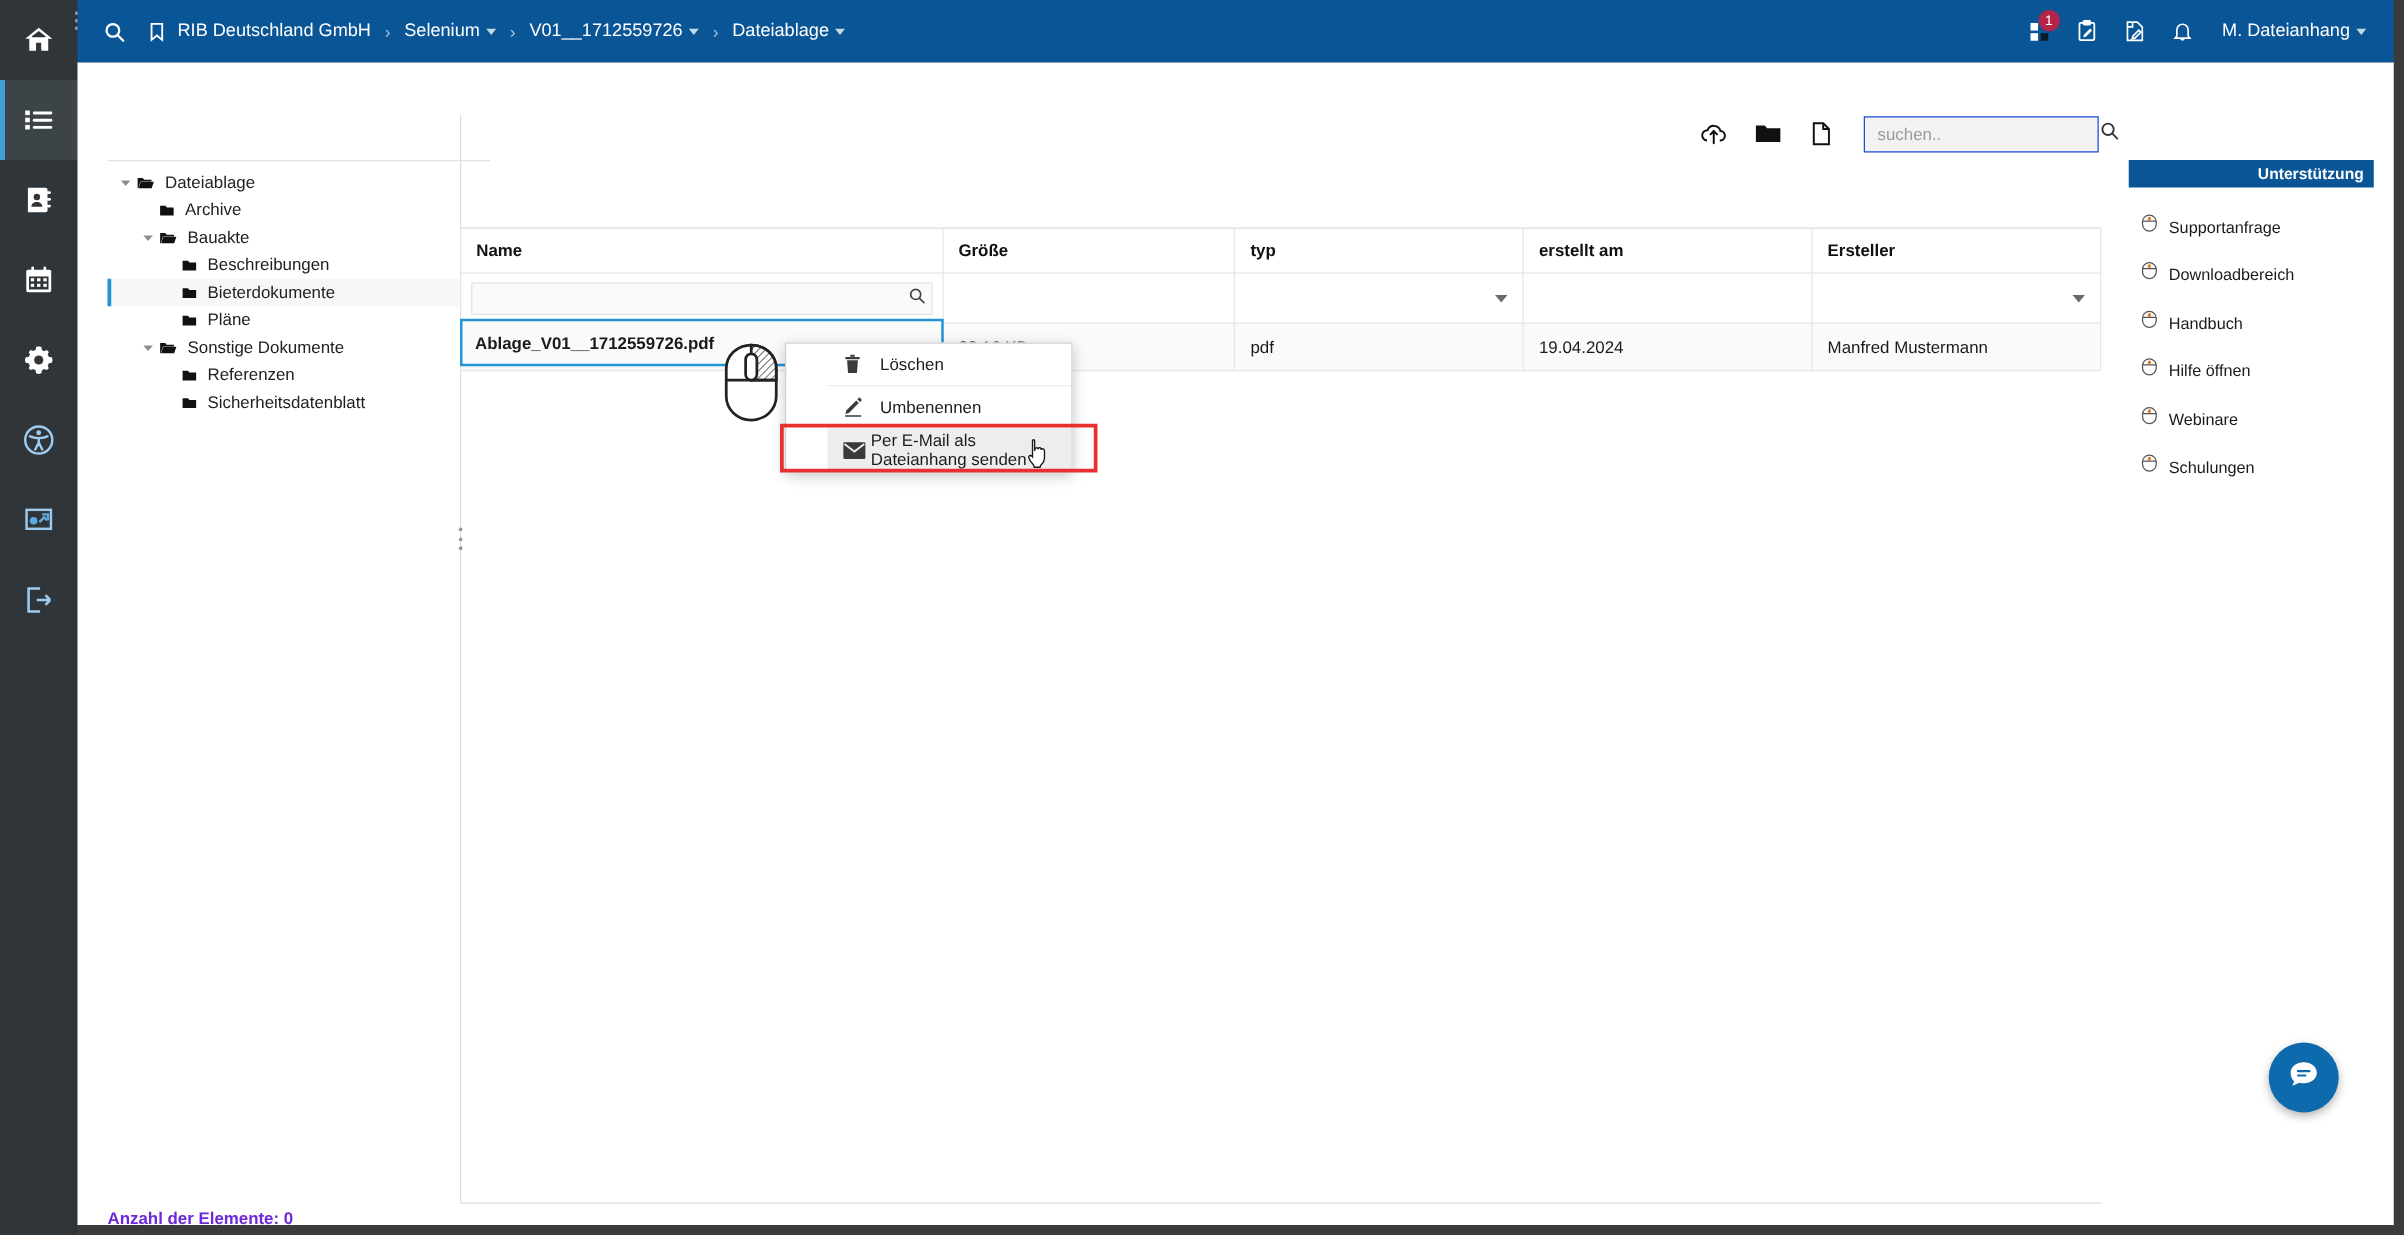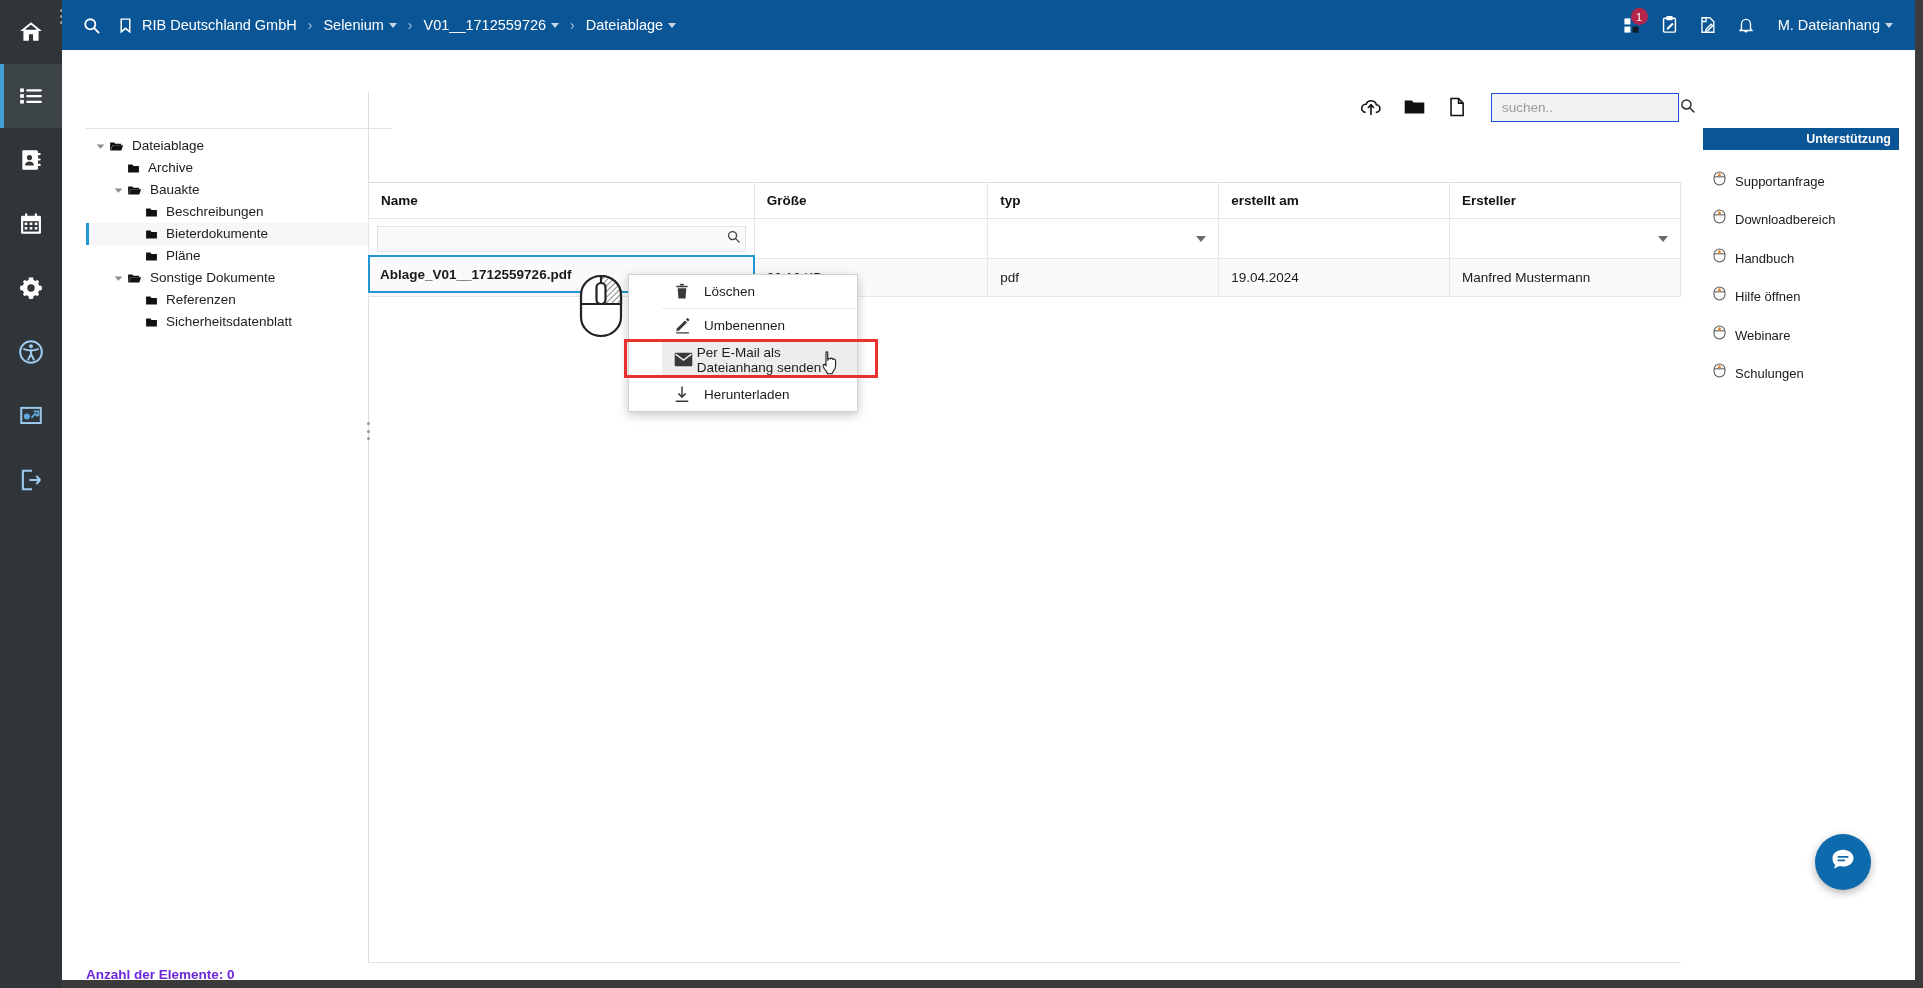--- a/index.html
+++ b/index.html
@@ -682,29 +682,20 @@
         </div>
         <div class="ctxitem hl">
           <span class="ctxicon">
             <svg width="19" height="15" viewBox="0 0 22 17" fill="#3a3a3a">
               <rect x="0.8" y="0.8" width="20.4" height="15.4" rx="1.1"></rect>
               <path d="M1.8 2.3 11 9.3l9.2-7" fill="none" stroke="#ededed" stroke-width="1.7"></path>
             </svg>
           </span>
           <span>Per E-Mail als Dateianhang senden</span>
         </div>
-        <div class="ctxitem">
-          <span class="ctxicon">
-            <svg width="16" height="17" viewBox="0 0 20 22" fill="none" stroke="#3a3a3a" stroke-width="1.9">
-              <path d="M10 1.4v13m0 0-4.2-4.2M10 14.4l4.2-4.2" stroke-linecap="round"></path>
-              <path d="M2.6 19.8h14.8" stroke-linecap="round"></path>
-            </svg>
-          </span>
-          <span>Herunterladen</span>
-        </div>
       </div>
     <div class="ctx-highlight" style="border-color: rgb(232, 48, 47);"></div>
 
     <div class="cursor">
       <svg width="22" height="26" viewBox="0 0 22 26">
         <path d="M6 2.5c0-1 1.7-1 1.7 0v8.2c.1-1.2.4-2 1-2.3.7-.4 1.6 0 1.7 1 .2-1 .9-1.5 1.6-1.2.7.3 1 .9 1 1.7.3-.8 1-1.1 1.6-.8.7.3 1 1 1 1.9v4.3c0 3.2-1.3 5.2-2.5 6.3-.7.7-1 1.4-1 2.2H7.4c0-1-.3-1.6-1-2.4-1.3-1.4-2.7-3.2-3.3-5-.3-1 .3-1.9 1.2-2 .7 0 1.2.4 1.7 1V2.5z" fill="#ffffff" stroke="#1a1a1a" stroke-width="1.1"></path>
       </svg>
     </div>
 
   </main>

